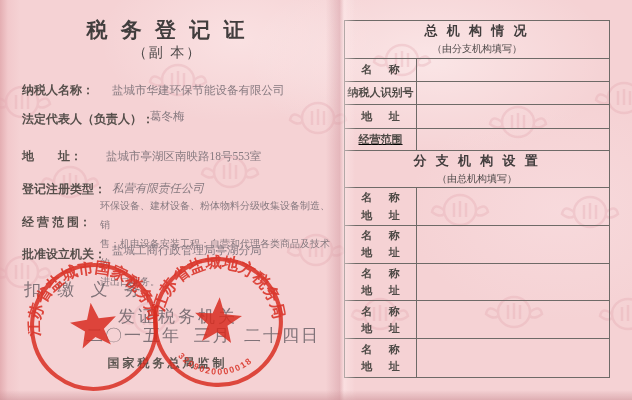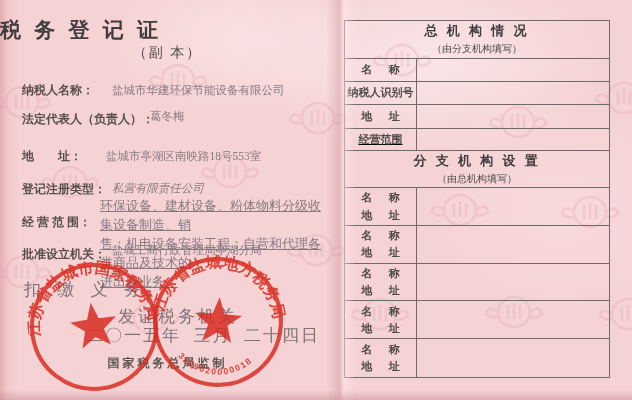--- a/index.html
+++ b/index.html
@@ -13,36 +13,36 @@
               linear-gradient(90deg, #e4aeb2 0px, #f2c9cc 8px, #f5d2d4 20px);
   }
   .gutter { position:absolute; left:326px; top:0; width:30px; height:400px;
             background:linear-gradient(90deg, rgba(214,160,166,0) 0%, rgba(209,150,158,.45) 45%, rgba(255,235,236,.5) 60%, rgba(214,160,166,0) 100%); }
   .edge-bottom { position:absolute; left:0; bottom:0; width:632px; height:10px;
             background:linear-gradient(0deg, rgba(200,140,146,.5), rgba(200,140,146,0)); }
   .watermarks { position:absolute; left:0; top:0; width:632px; height:400px; color:#e2a5ae; }
 
   
   .page-left { position:absolute; left:0; top:0; width:335px; height:400px; }
-  .cert-title { position:absolute; left:0; top:16px; width:335px; text-align:left;
+  .cert-title { position:absolute; left:0; top:16px; width:335px; text-align:center;
                 font-size:21px; font-weight:bold; color:#413d3d; letter-spacing:4px; }
   .cert-subtitle { position:absolute; left:0; top:44px; width:335px; text-align:center;
                 fon-size:14px; font-size:14px; color:#4a4646; letter-spacing:2px; }
   .serial { position:absolute; left:112px; top:63px; font-size:11px; color:#6d6672; white-space:pre; }
   .serial .num { font-size:13px; color:#504d59; letter-spacing:1px; }
   .fld { position:absolute; left:0; width:335px; }
   .lab { position:absolute; left:22px; font-size:12px; color:#564f4b; white-space:pre; font-weight:bold; }
   .val { position:absolute; font-size:11.5px; color:#877a80; white-space:pre; }
   .f-name  { top:82px; }  .f-name  .val { left:112px; top:1px; }
   .f-rep   { top:111px; } .f-rep   .val { left:150px; top:-2px; }
   .f-addr  { top:148px; } .f-addr  .val { left:106px; top:1px; }
   .f-type  { top:181px; } .f-type  .val { left:112px; top:0px;font-style:italic; }
   .f-scope { top:214px; }
   .scope-lines { position:absolute; left:100px; top:-18px; width:230px; line-height:19px;
-                 font-size:13px; color:#877a80;text-decoration:underline; }
+                 font-size:10px; color:#877a80; }
   .f-appr  { top:246px; } .f-appr  .val { left:112px; top:-3px; color:#837880; }
   .frag { position:absolute; font-size:17px; color:#6b6268; opacity:.85; white-space:pre; }
   .frag-withhold { left:24px; top:278px; letter-spacing:6px; }
   .frag-issuer   { left:118px; top:305px; letter-spacing:3px; }
   .frag-date     { left:86px;  top:324px; letter-spacing:2px; }
   .cert-footer { position:absolute; left:0; top:355px; width:335px; text-align:center;
                  font-size:12px; color:#5b5550; letter-spacing:3px; font-weight:bold; }
   .stamp { position:absolute; opacity:.92; }
   .stamp-national { left:28px; top:261px; width:132px; height:132px; transform:rotate(-8deg); }
   .stamp-local    { left:151px; top:255px; width:134px; height:134px; transform:rotate(4deg); }

